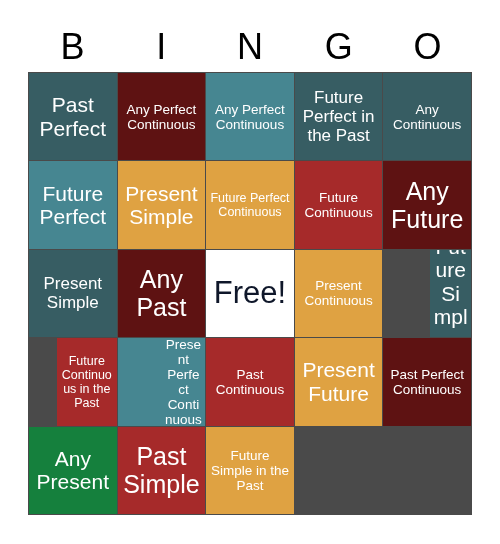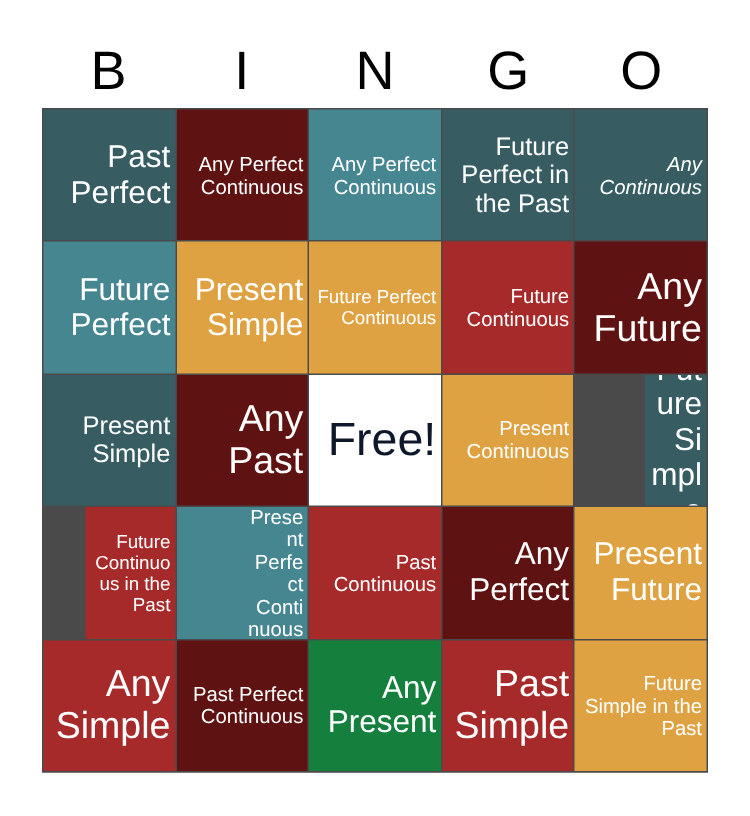--- a/index.html
+++ b/index.html
@@ -64,21 +64,20 @@
     overflow: hidden;
     padding: 2px 3px;
   }
   .cell .cell-text {
     display: block;
     width: 100%;
     line-height: 1.12;
     color: #ffffff;
     font-family: "Liberation Sans", sans-serif;
     word-wrap: break-word;
-    text-align: right;
   }
   
   .sz-xl .cell-text { font-size: 25px; }
   .sz-lg .cell-text { font-size: 21px; }
   .sz-md .cell-text { font-size: 17px; }
   .sz-sm .cell-text { font-size: 13.5px; }
   .sz-xs .cell-text { font-size: 12.5px; }
   .free .cell-text {
     color: #0f172a;
     font-size: 31px;
@@ -103,21 +102,21 @@
       </div>
       <div class="cell sz-sm" style="background: rgb(94, 18, 18);">
         <span class="cell-text">Any Perfect Continuous</span>
       </div>
       <div class="cell sz-sm" style="background: rgb(70, 134, 145);">
         <span class="cell-text">Any Perfect Continuous</span>
       </div>
       <div class="cell sz-md" style="background: rgb(55, 93, 99);">
         <span class="cell-text">Future Perfect in the Past</span>
       </div>
-      <div class="cell sz-sm" style="background: rgb(55, 93, 99); font-style: italic;">
+      <div class="cell sz-sm" style="background: rgb(55, 93, 99);">
         <span class="cell-text">Any Continuous</span>
       </div>
       <div class="cell sz-lg" style="background: rgb(70, 134, 145);">
         <span class="cell-text">Future Perfect</span>
       </div>
       <div class="cell sz-lg" style="background: rgb(223, 162, 66);">
         <span class="cell-text">Present Simple</span>
       </div>
       <div class="cell sz-xs" style="background: rgb(223, 162, 66);">
         <span class="cell-text">Future Perfect Continuous</span>
@@ -145,28 +144,22 @@
       </div>
       <div class="cell sz-xs" style="background: rgb(166, 42, 42); margin-left: 28px;">
         <span class="cell-text">Future Continuous in the Past</span>
       </div>
       <div class="cell sz-sm" style="background: rgb(70, 134, 145); padding-left: 47px;">
         <span class="cell-text">Present Perfect Continuous</span>
       </div>
       <div class="cell sz-sm" style="background: rgb(166, 42, 42);">
         <span class="cell-text">Past Continuous</span>
       </div>
-      <div class="cell sz-lg" style="background: rgb(94, 18, 18);">
-        <span class="cell-text">Any Perfect</span>
-      </div>
       <div class="cell sz-lg" style="background: rgb(223, 162, 66);">
         <span class="cell-text">Present Future</span>
-      </div>
-      <div class="cell sz-xl" style="background: rgb(166, 42, 42);">
-        <span class="cell-text">Any Simple</span>
       </div>
       <div class="cell sz-sm" style="background: rgb(94, 18, 18);">
         <span class="cell-text">Past Perfect Continuous</span>
       </div>
       <div class="cell sz-lg" style="background: #15803d;">
         <span class="cell-text">Any Present</span>
       </div>
       <div class="cell sz-xl" style="background: rgb(166, 42, 42);">
         <span class="cell-text">Past Simple</span>
       </div>

